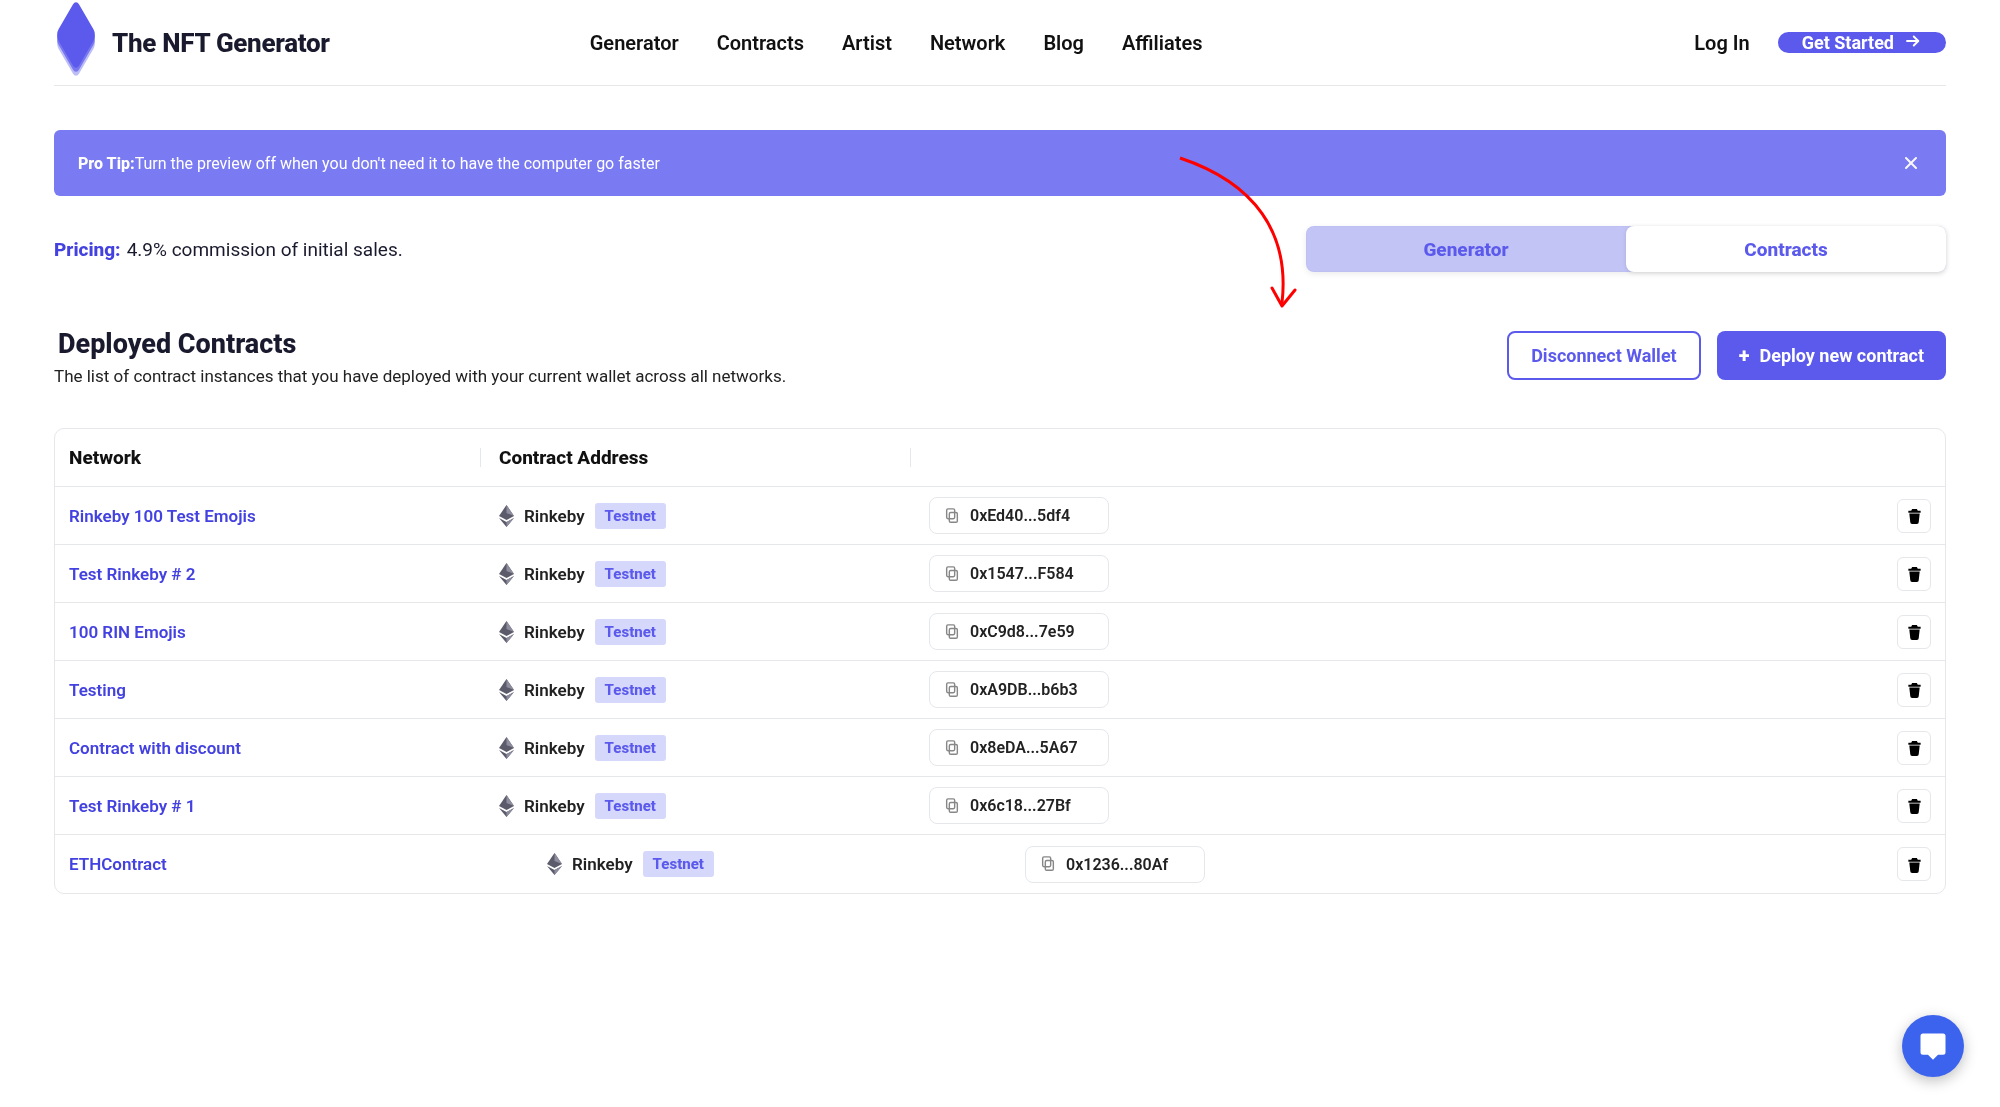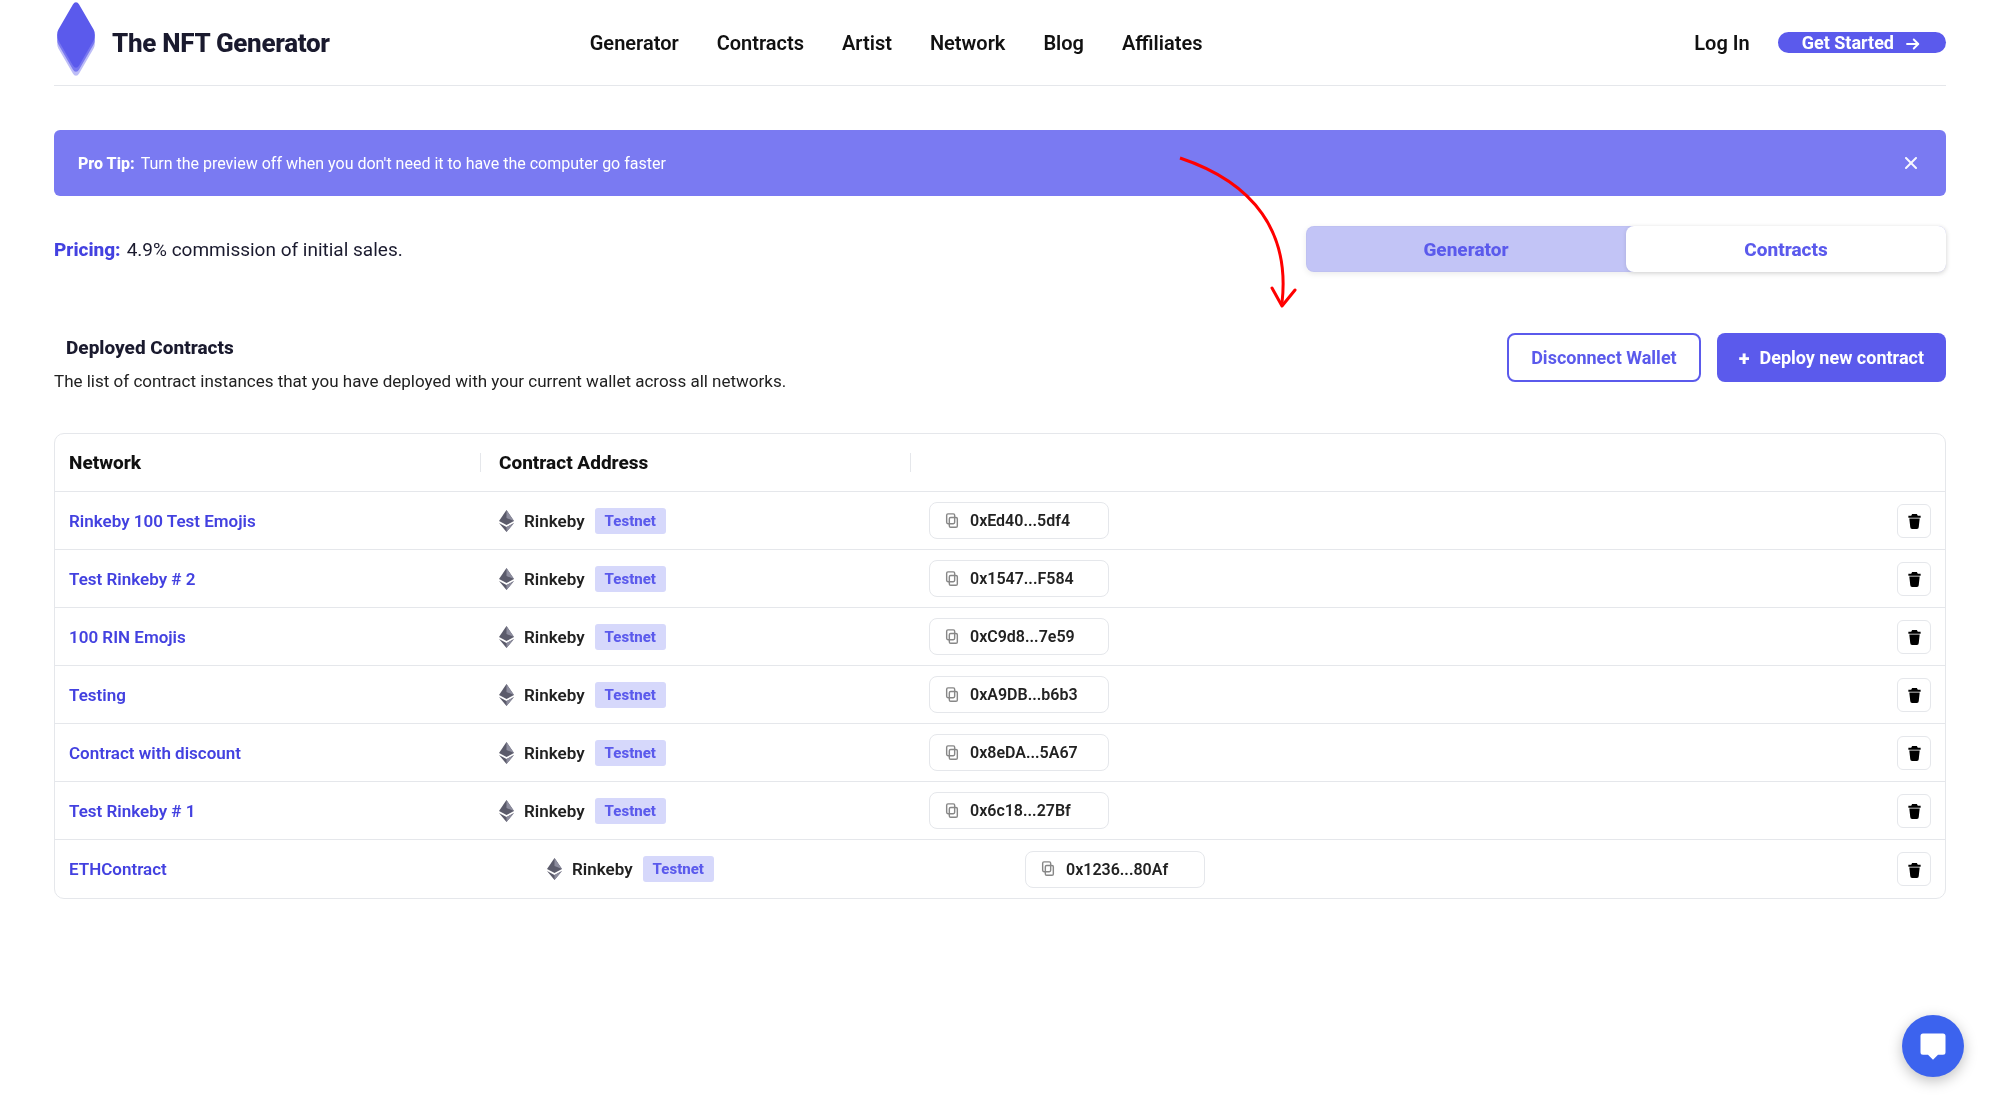--- a/index.html
+++ b/index.html
@@ -21,36 +21,36 @@
   .brand{display:flex;align-items:center;gap:14px;}
   .logo-mark{width:44px;height:44px;position:relative;}
   .logo-mark .d{position:absolute;left:50%;top:50%;width:40px;height:40px;background:var(--brand);transform:translate(-50%,-50%) rotate(45deg) skew(15deg,15deg);border-radius:6px;opacity:.4;}
   .logo-mark .d.d2{opacity:.7;top:42%;}
   .logo-mark .d.d3{opacity:1;top:34%;}
   .brand-name{font-size:26px;font-weight:800;letter-spacing:-.3px;}
   .nav-links{display:flex;gap:38px;margin-left:260px;}
   .nav-links a{font-size:20px;font-weight:600;color:#111;text-decoration:none;cursor:pointer;}
   .nav-right{margin-left:auto;display:flex;align-items:center;gap:28px;}
   .login{font-size:20px;font-weight:600;color:#111;cursor:pointer;}
-  .cta{background:var(--brand);color:#fff;border:none;border-radius:24px;padding:0 24px;font-size:18px;font-weight:700;display:flex;align-items:flex-end;gap:10px;cursor:pointer;}
+  .cta{background:var(--brand);color:#fff;border:none;border-radius:24px;padding:0 24px;font-size:18px;font-weight:700;display:flex;align-items:flex-start;gap:10px;cursor:pointer;}
   .arrow-right{width:18px;height:18px;}
   
   .tip{margin-top:44px;background:#7A7AF2;color:#fff;border-radius:6px;padding:18px 24px;display:flex;align-items:center;}
-  .tip b{font-weight:800;margin-right:6px;}
+  .tip b{font-weight:800;}
   .tip .close{margin-left:auto;font-size:22px;cursor:pointer;opacity:.95;line-height:1;padding:4px;}
   
   .row2{display:flex;align-items:center;margin-top:30px;}
   .pricing{font-size:19px;}
   .pricing .lbl{color:var(--link);font-weight:800;margin-right:6px;}
   .toggle{margin-left:auto;display:flex;background:var(--brand-light);border-radius:8px;width:640px;height:46px;box-shadow:0 0 0 1px rgba(0,0,0,.02) inset, 0 2px 6px rgba(0,0,0,.08);}
   .toggle button{flex:1;border:none;background:transparent;font-size:19px;font-weight:800;color:var(--brand);cursor:pointer;border-radius:8px;}
   .toggle button.active{background:#fff;color:var(--brand);box-shadow:0 1px 4px rgba(0,0,0,.12);}
   
   .section-head{display:flex;align-items:center;margin-top:52px;}
-  .section-head .titles h2{margin:12px;font-size:19px;font-weight:800;}
+  .section-head .titles h2{margin:4px;font-size:27px;font-weight:800;}
   .section-head .titles p{margin:6px 0 0 0;font-size:17px;color:#222;}
   .section-actions{margin-left:auto;display:flex;gap:16px;}
   .btn-outline{background:#fff;border:2px solid var(--brand);color:var(--brand);font-size:18px;font-weight:700;padding:12px 22px;border-radius:8px;cursor:pointer;}
   .btn-solid{background:var(--brand);border:none;color:#fff;font-size:18px;font-weight:700;padding:12px 22px;border-radius:8px;cursor:pointer;display:flex;align-items:center;gap:10px;}
   .plus{font-size:20px;font-weight:800;line-height:1;}
   
   .anno-arrow{position:absolute;top:148px;left:1160px;pointer-events:none;}
   .anno-arrow svg{overflow:visible;}
   
   .table{margin-top:42px;border:1px solid var(--border);border-radius:10px;overflow:hidden;}

